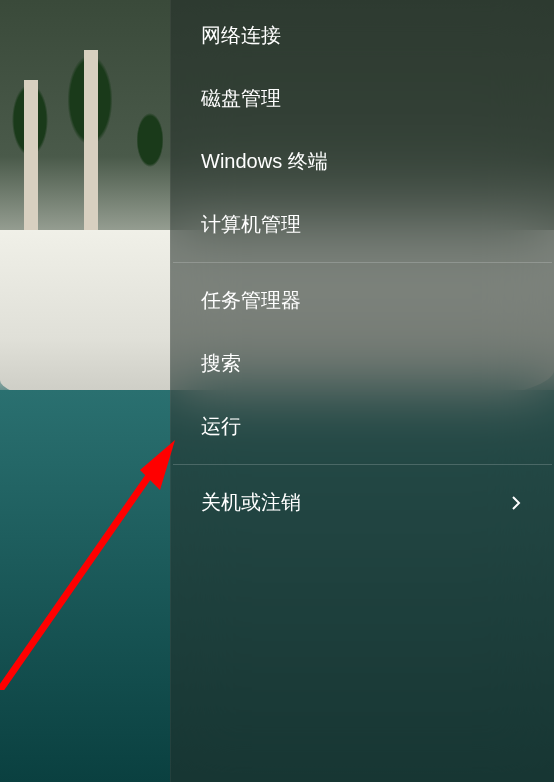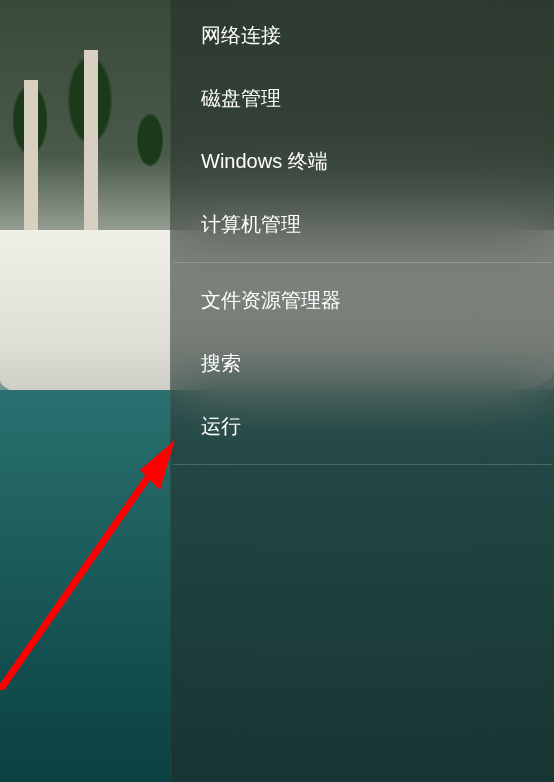--- a/index.html
+++ b/index.html
@@ -128,28 +128,36 @@
   <div class="menu-item">
     <span>Windows 终端</span>
   </div>
   <div class="menu-item">
     <span>计算机管理</span>
   </div>
 
   <div class="separator"></div>
 
   <div class="menu-item">
-    <span>文件资源管理器</span>
+    <span>任务管理器</span>
   </div>
   <div class="menu-item">
     <span>搜索</span>
   </div>
   <div class="menu-item">
     <span>运行</span>
   </div>
 
   <div class="separator"></div>
 
   <div class="menu-item">
+    <span>关机或注销</span>
+    <span class="chevron">
+      <svg viewBox="0 0 10 16">
+          <path d="M2 2 L8 8 L2 14"></path>
+        </svg>
+    </span>
+  </div>
+  <div class="menu-item">
     
   </div>
 
 </div>
 
 </body></html>

